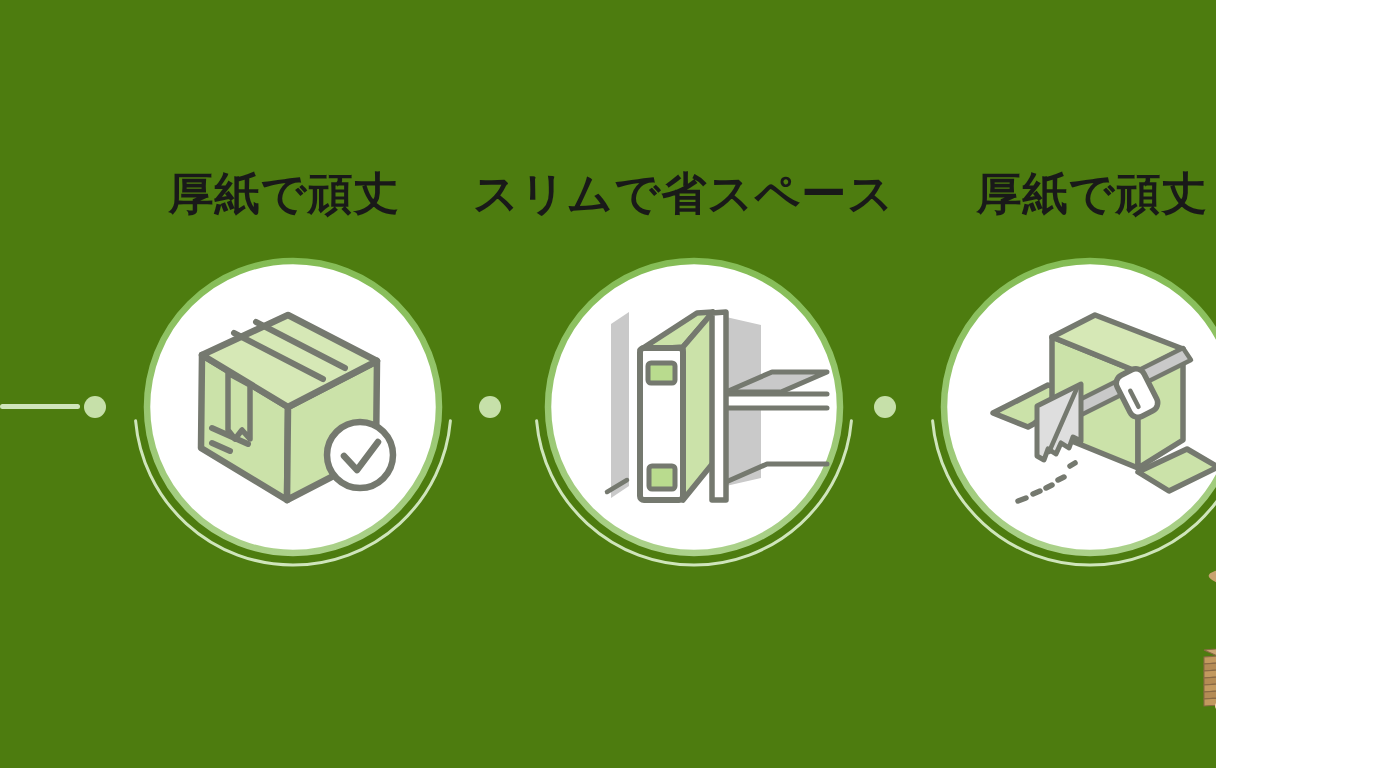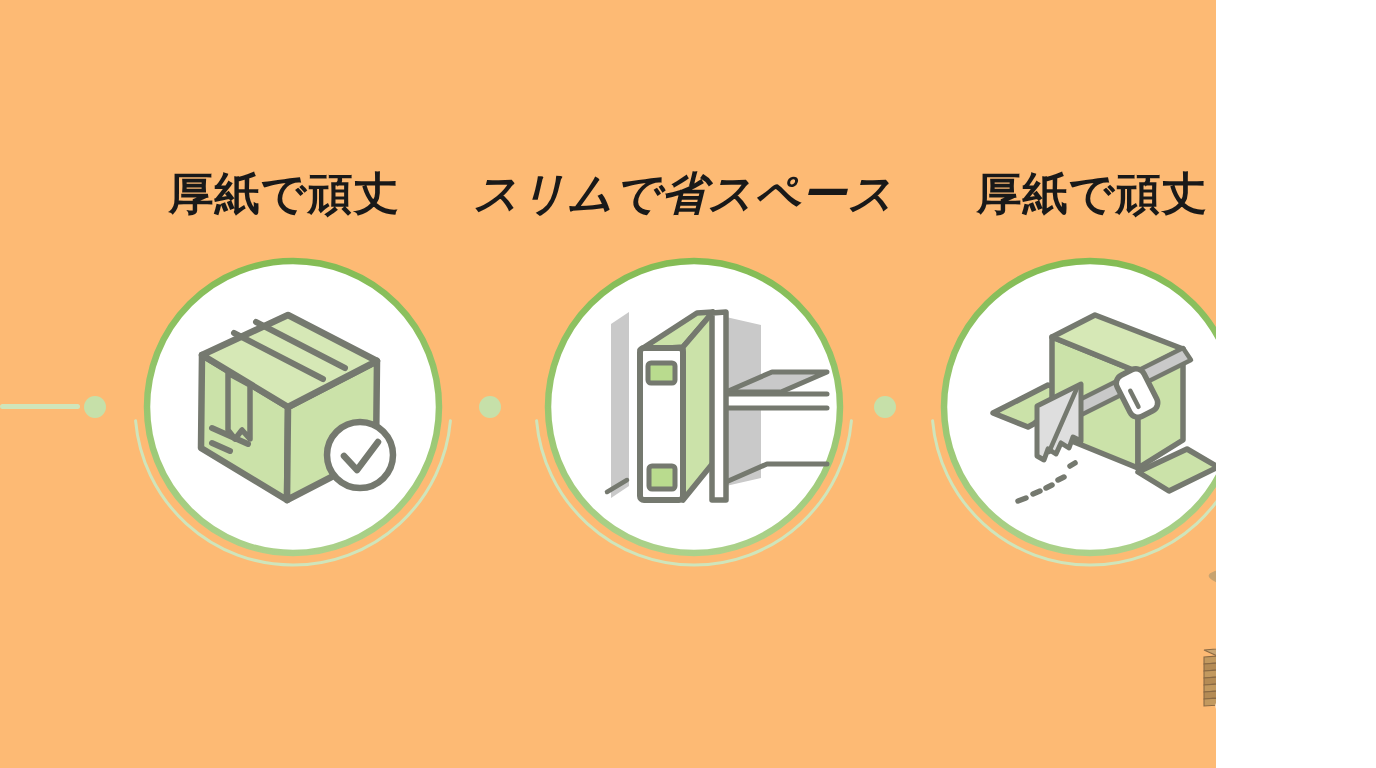--- a/index.html
+++ b/index.html
@@ -1,21 +1,21 @@
 <!DOCTYPE html>
 <html><head>
 <meta charset="utf-8">
 <style>
   html,body{margin:0;padding:0;background:#fff;}
-  .slide{position:relative;width:1216px;height:768px;background:#fdba74;overflow:hidden;
+  .slide{position:relative;width:1216px;height:768px;background:#4d7c0f;overflow:hidden;
          font-family:"Liberation Sans","DejaVu Sans",sans-serif;}
   .feature-title{position:absolute;top:164px;width:420px;text-align:center;
                  font-size:45px;font-weight:800;color:#191919;letter-spacing:1px;white-space:nowrap;}
   .t1{left:74px;}  
-  .t2{left:473px;font-style:italic;} 
+  .t2{left:473px;} 
   .t3{left:882px;} 
   .ring-svg{position:absolute;width:330px;height:330px;}
   .c1{left:128px;top:242px;}
   .c2{left:529px;top:242px;}
   .c3{left:925px;top:242px;}
   .conn-line{position:absolute;top:404px;height:5px;background:#cfe5bb;border-radius:3px;}
   .line-left{left:0;width:80px;}
   .line-right{left:1300px;width:76px;}
   .conn-dot{position:absolute;width:22px;height:22px;border-radius:50%;background:#c6e0a9;top:396px;}
   .d1{left:84px;} .d2{left:479px;} .d3{left:874px;} .d4{left:1269px;}

